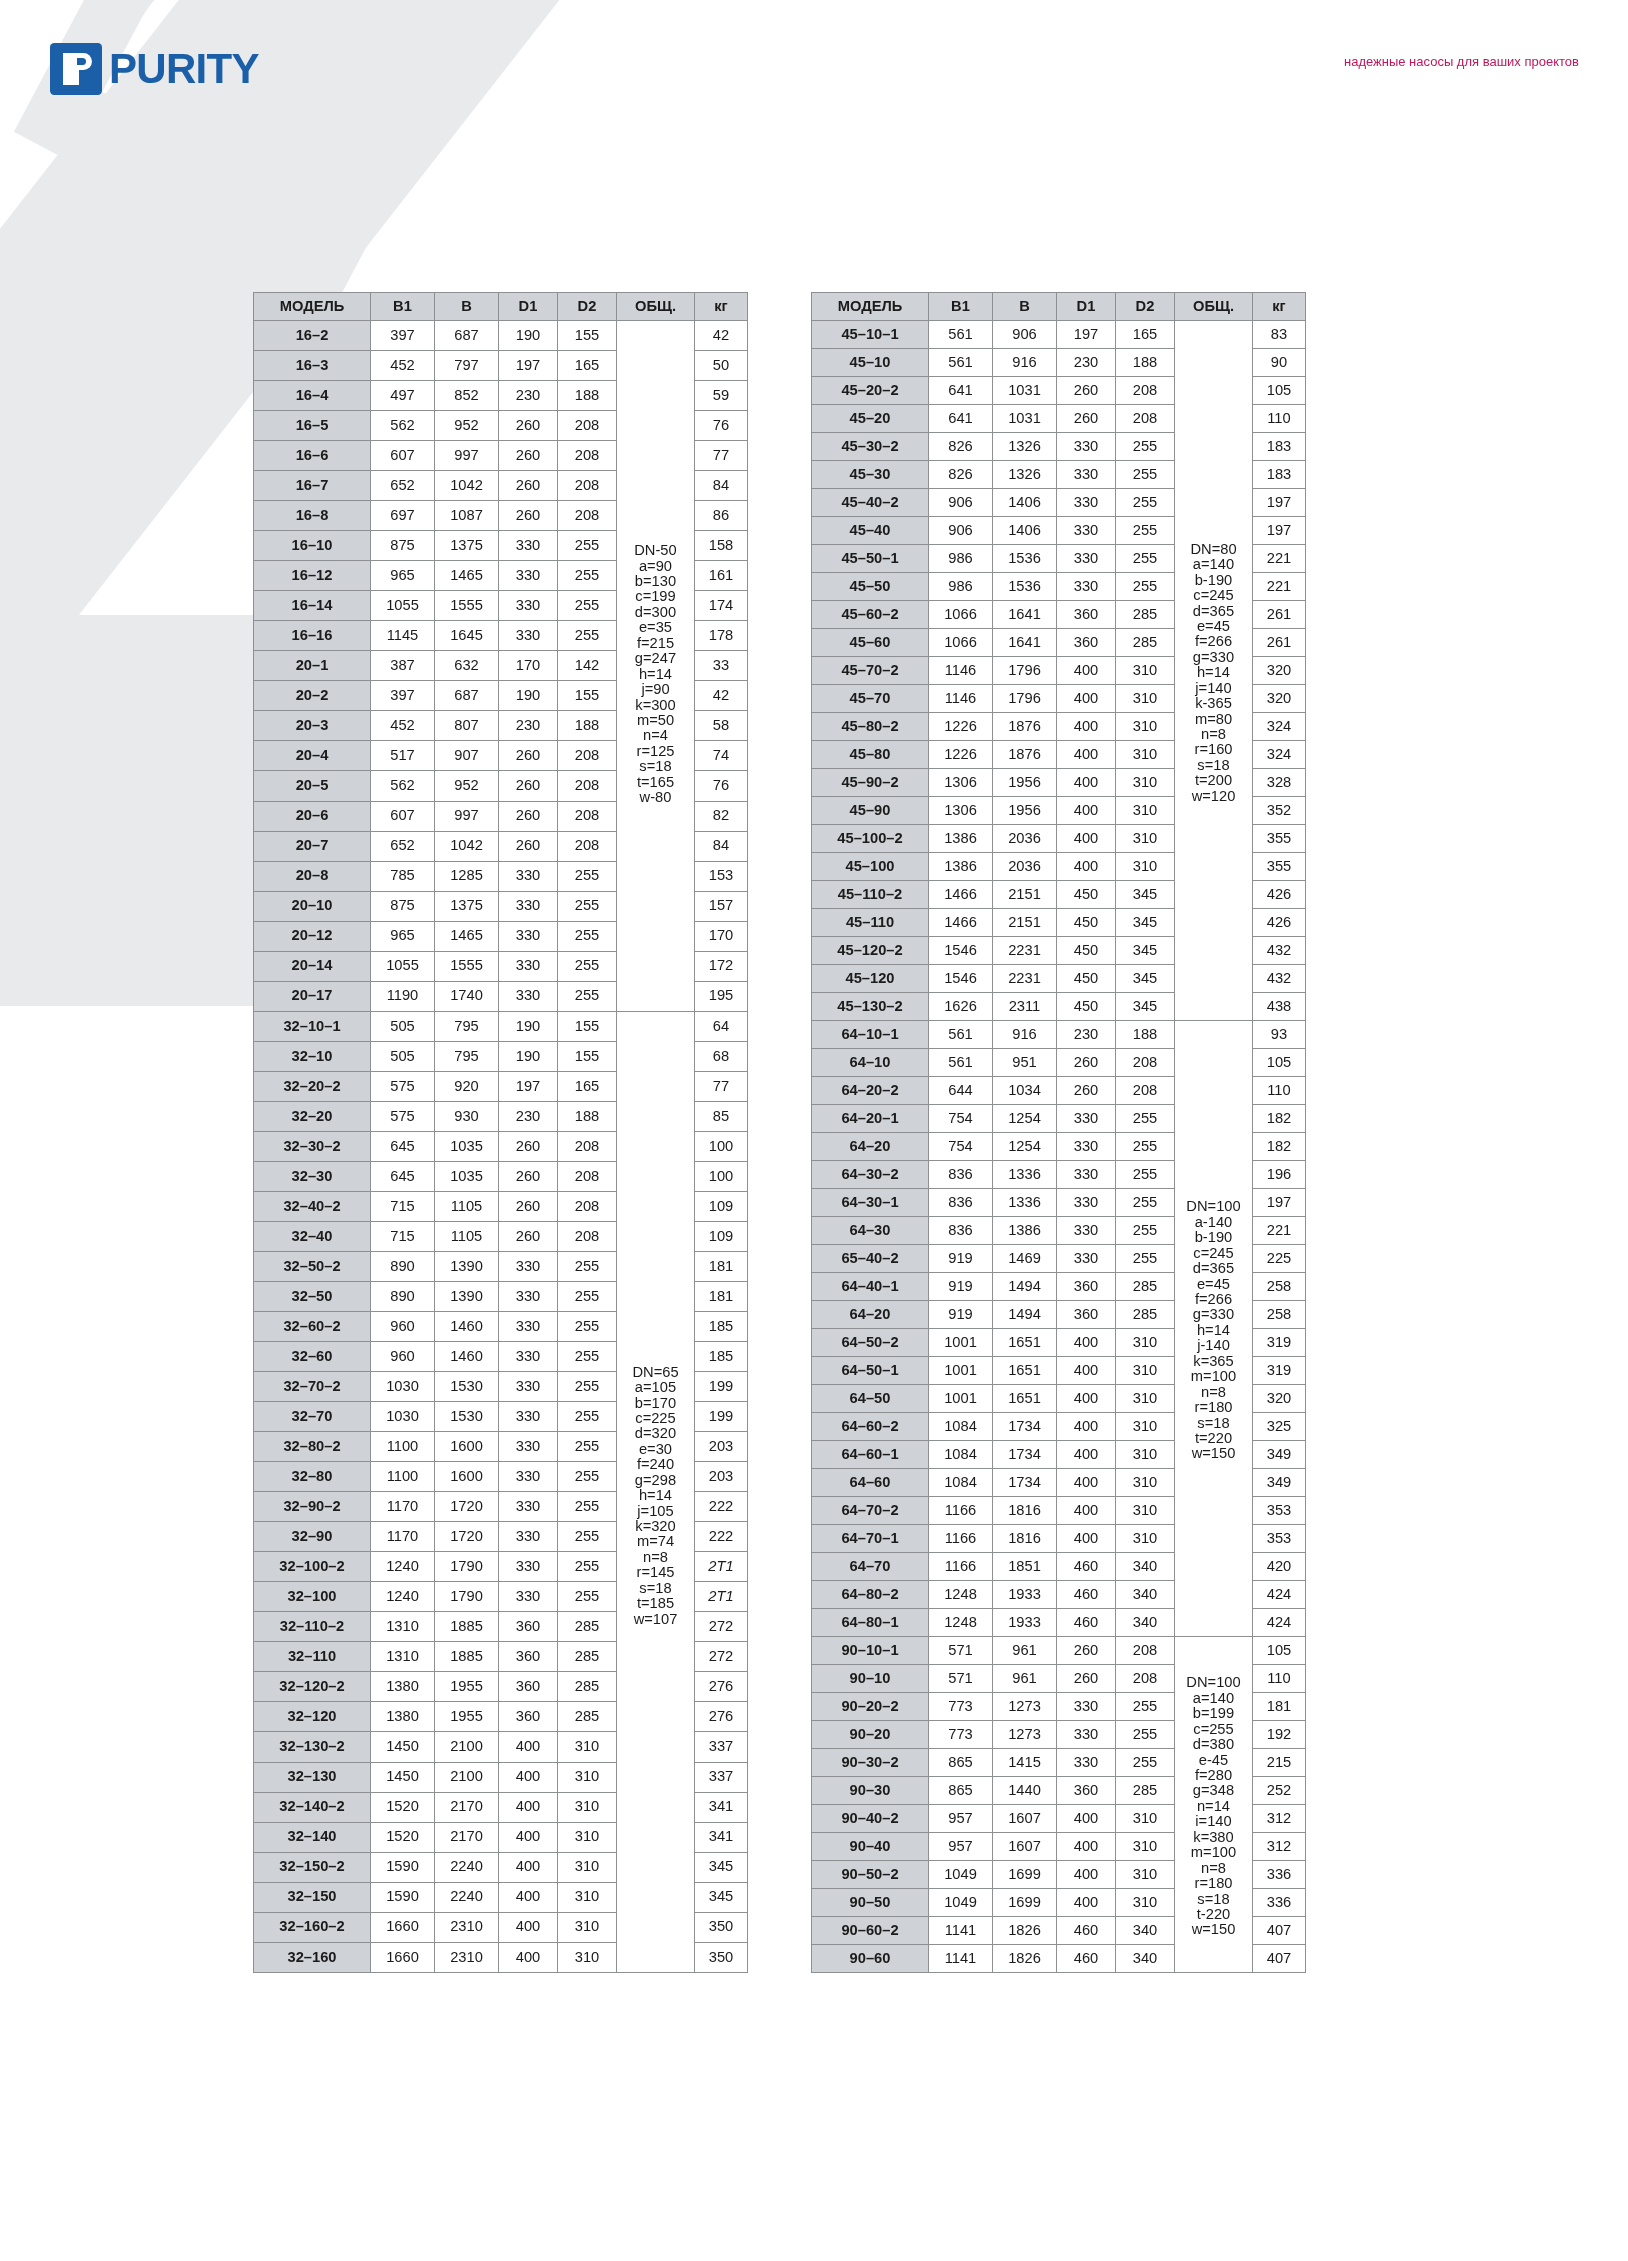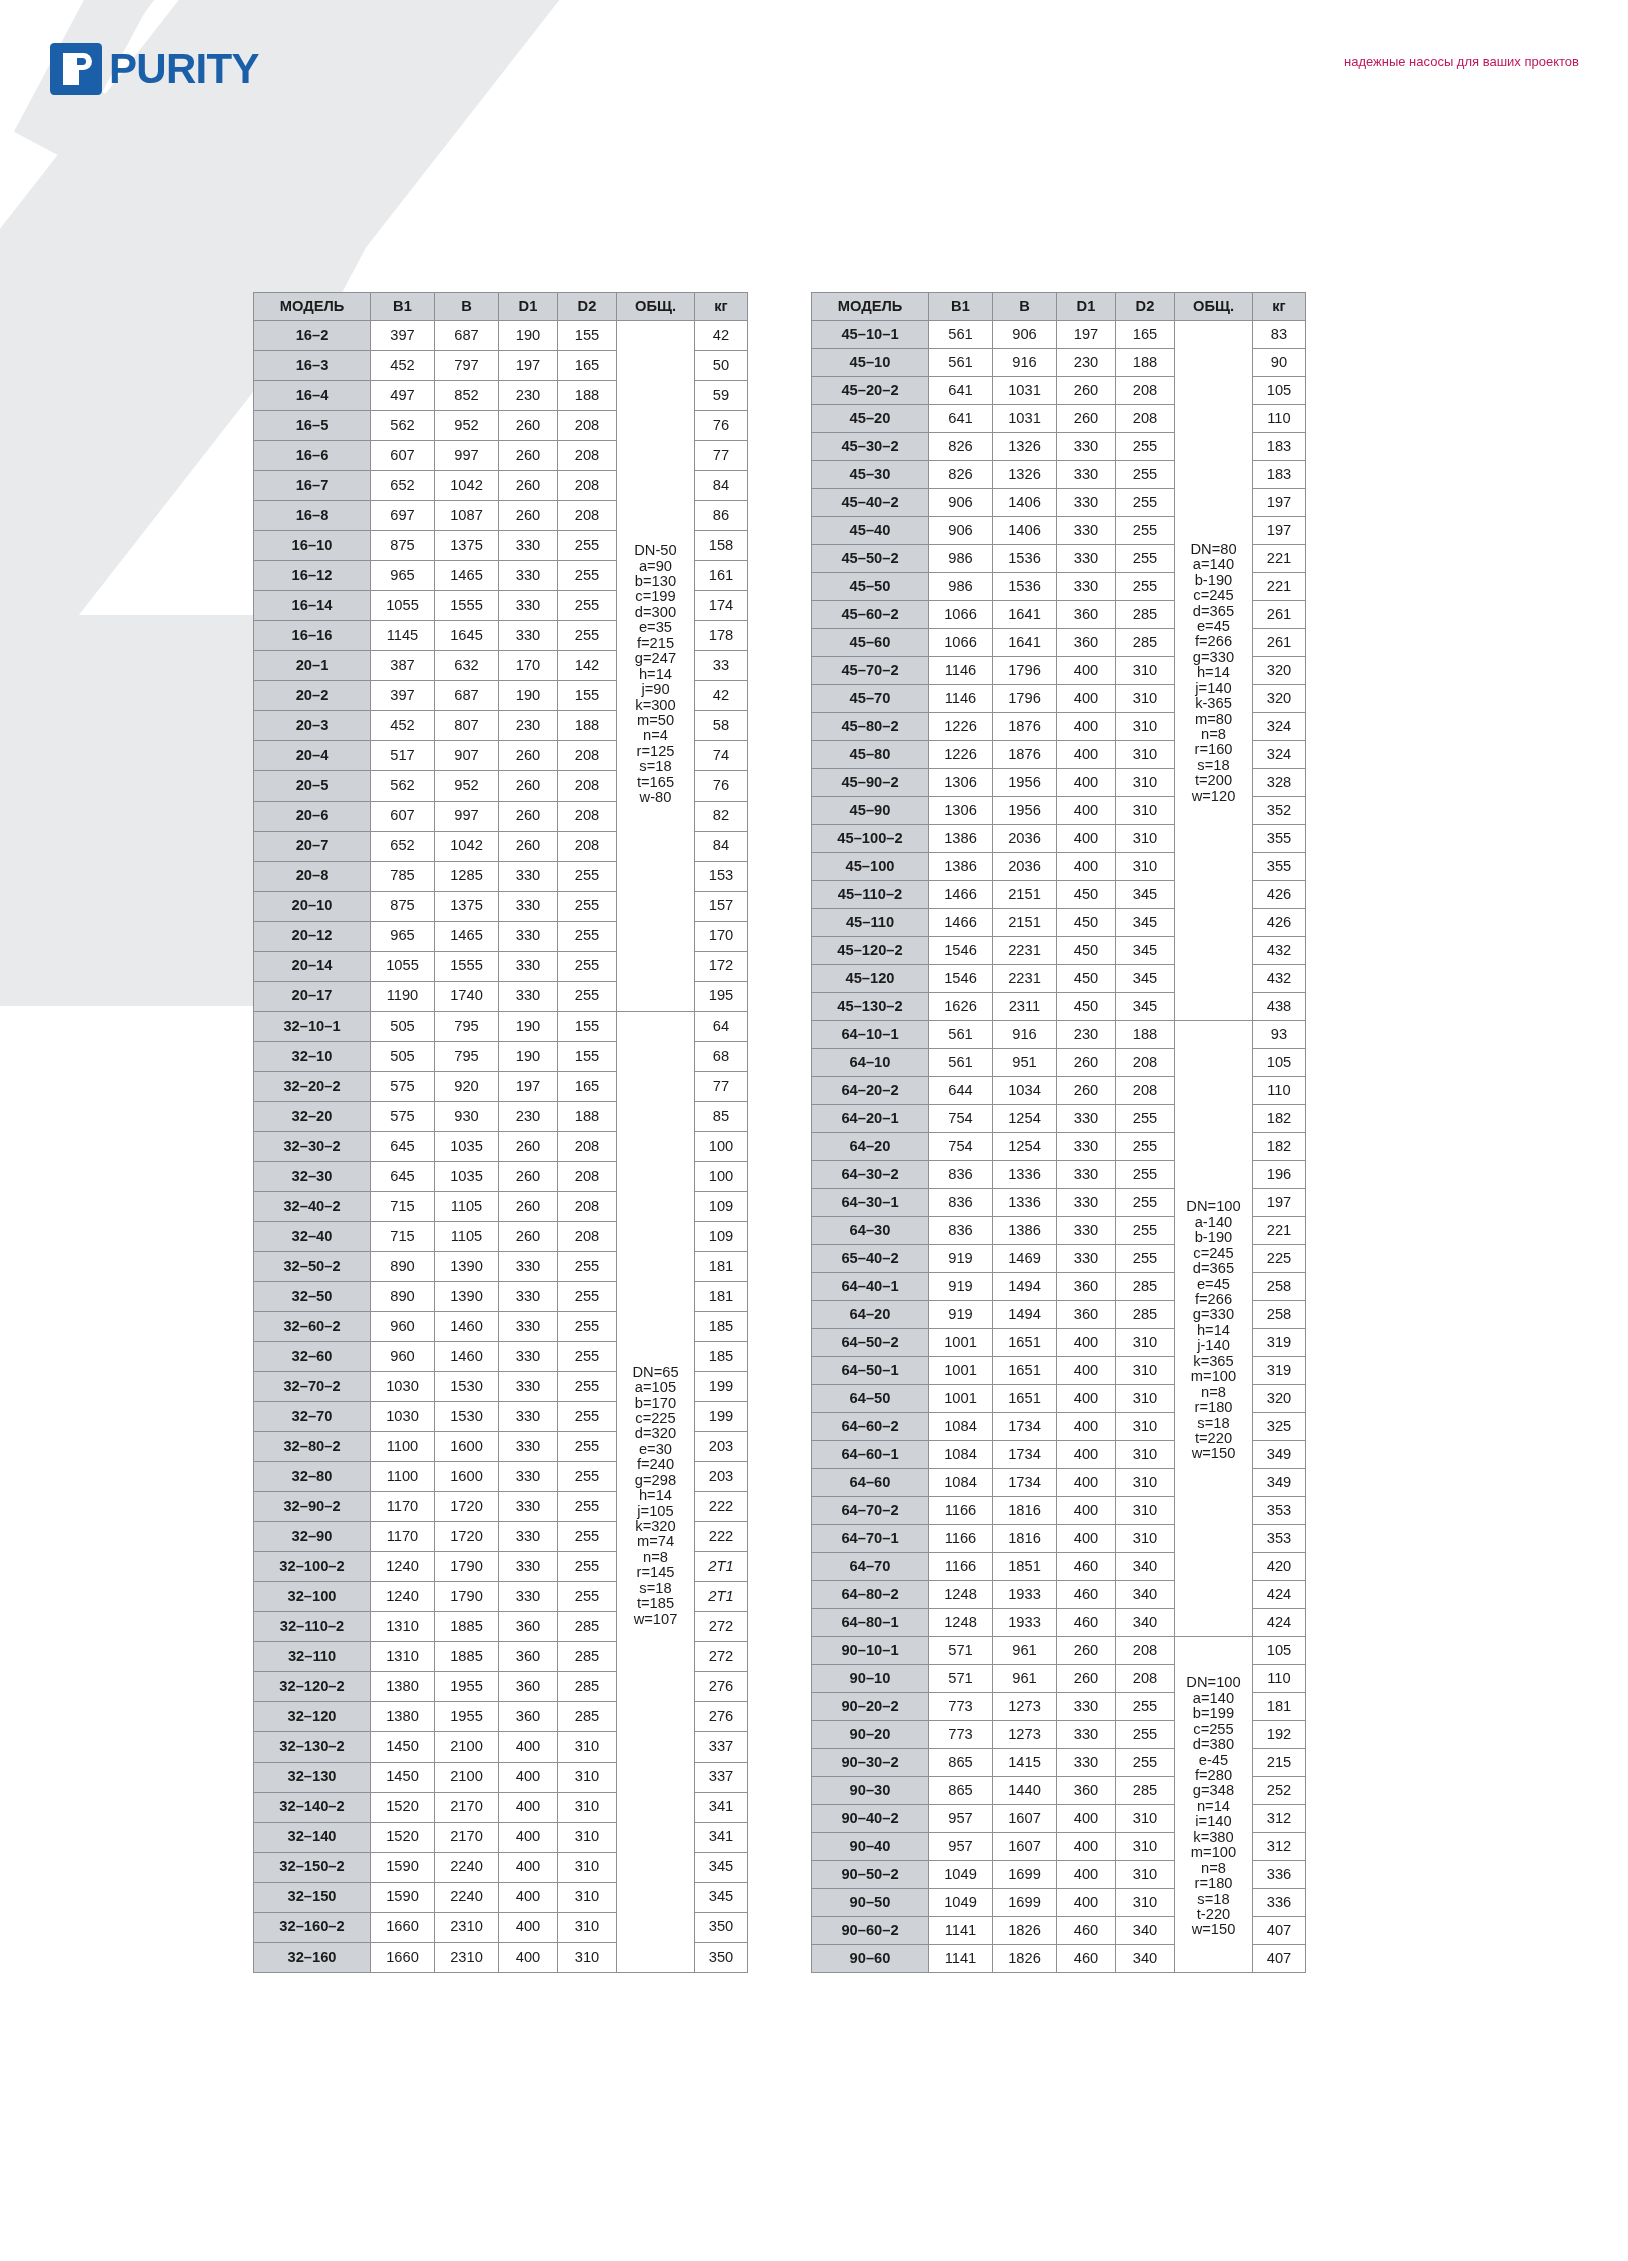--- a/index.html
+++ b/index.html
@@ -778,21 +778,21 @@
         </tr>
         <tr>
           <td class="model">45–40</td>
           <td class="num">906</td>
           <td class="num">1406</td>
           <td class="num">330</td>
           <td class="num">255</td>
           <td class="kg">197</td>
         </tr>
         <tr>
-          <td class="model">45–50–2</td>
+          <td class="model">45–50–1</td>
           <td class="num">986</td>
           <td class="num">1536</td>
           <td class="num">330</td>
           <td class="num">255</td>
           <td class="kg">221</td>
         </tr>
         <tr>
           <td class="model">45–50</td>
           <td class="num">986</td>
           <td class="num">1536</td>

